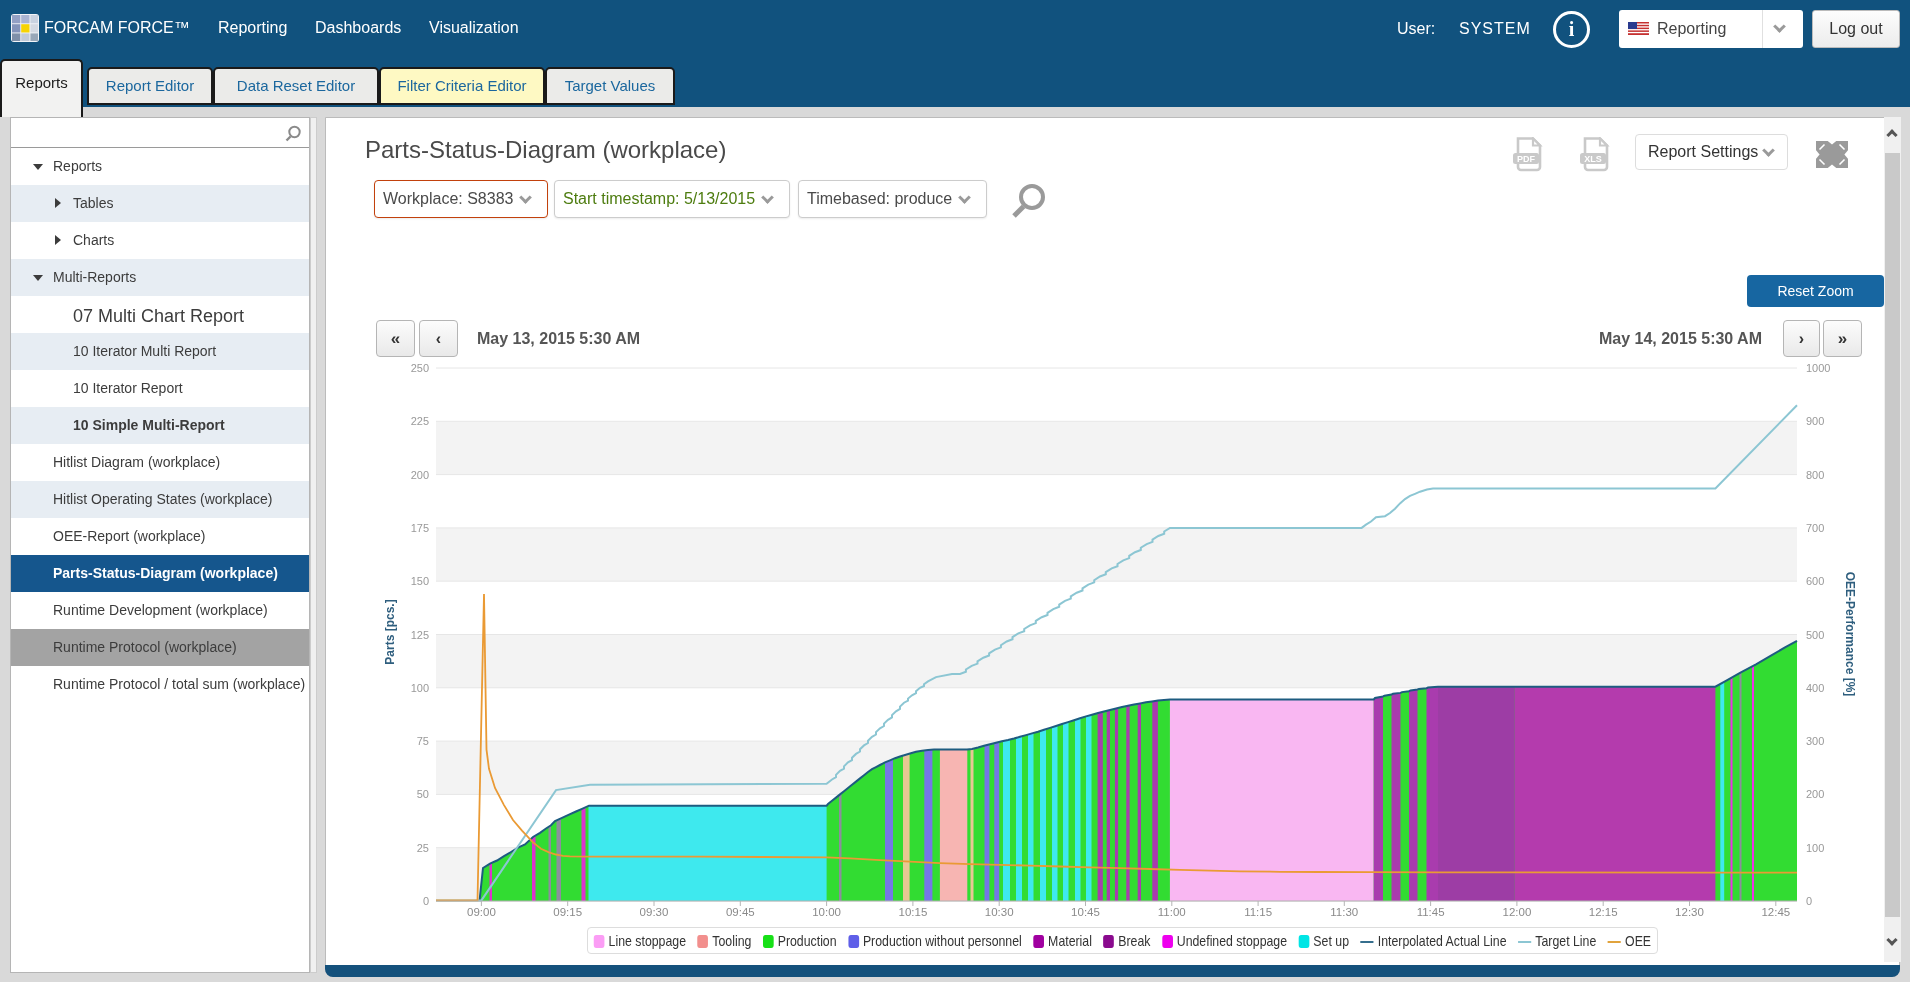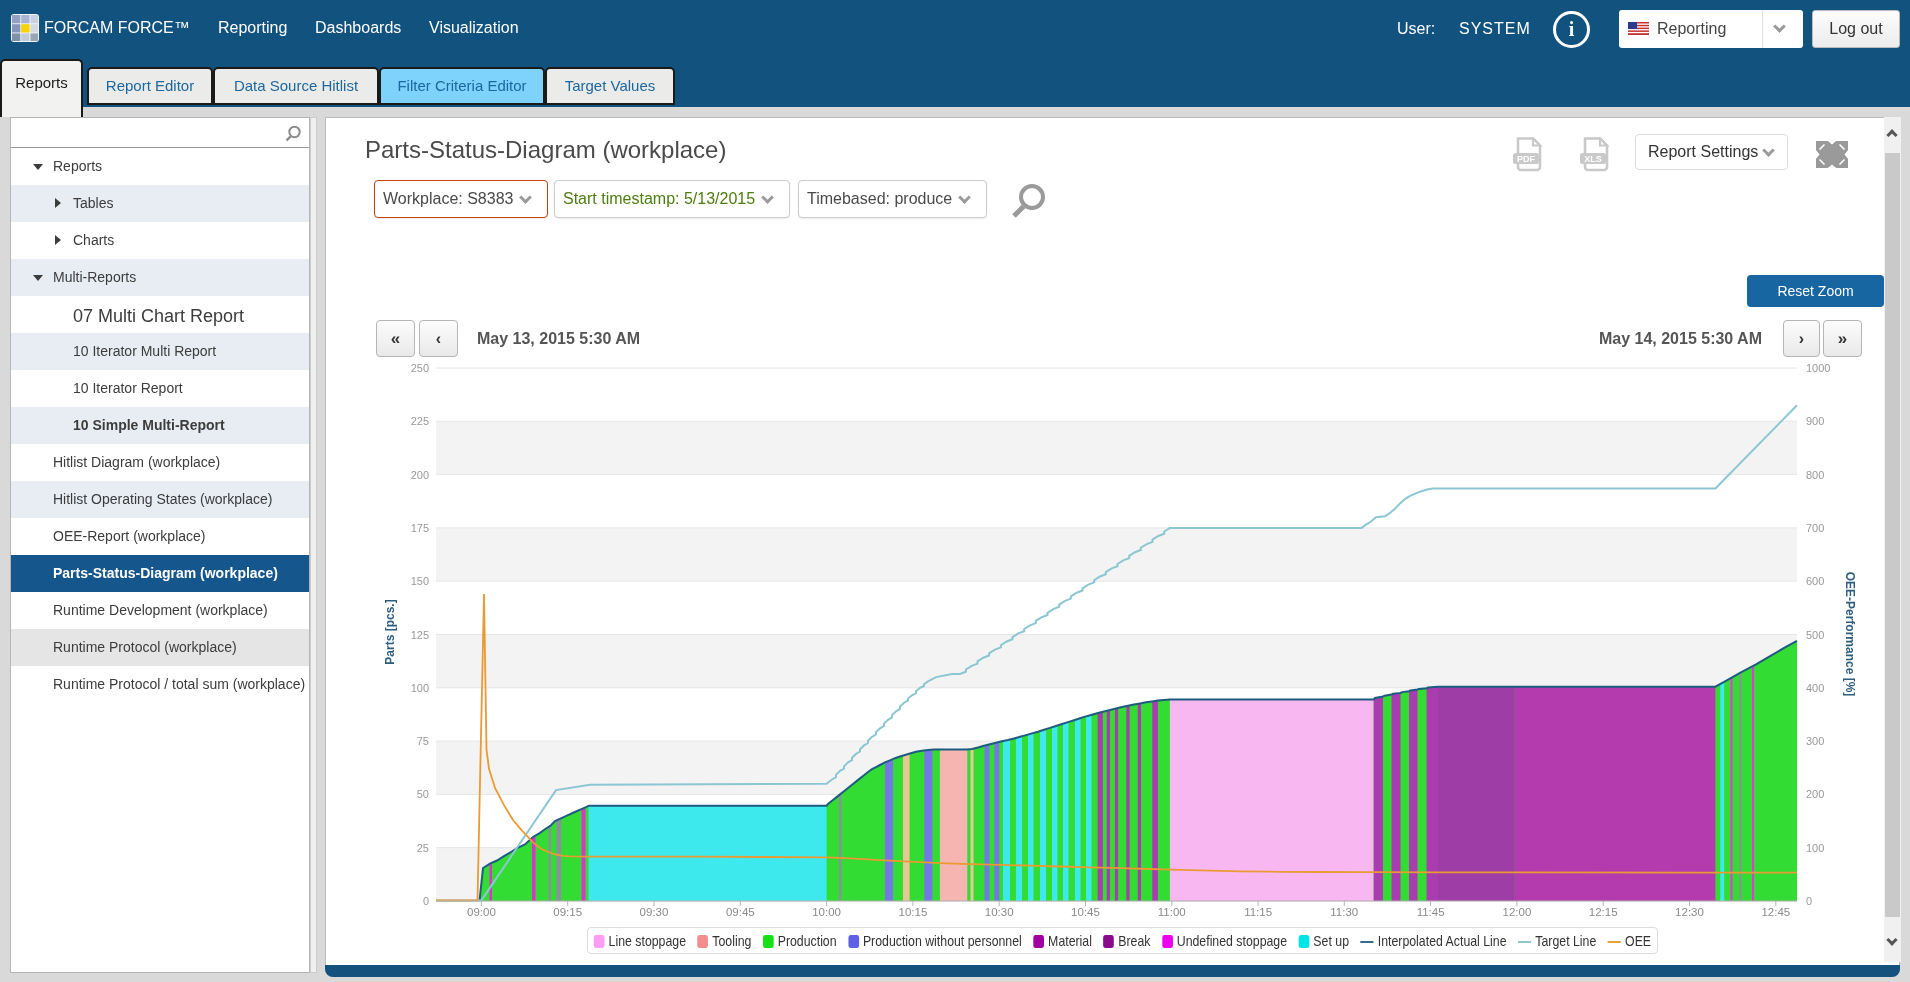--- a/index.html
+++ b/index.html
@@ -37,22 +37,22 @@
       <rect width="9" height="7" fill="#2a3b8f"></rect>
     </svg>
   <span class="abs" style="left:38px;top:10px;font-size:16px;color:#444">Reporting</span>
   <div class="abs" style="left:143px;top:0;width:1px;height:38px;background:#e0e0e0"></div>
   <span class="chev abs" style="left:156px;top:12px"></span>
 </div>
 <div class="abs" style="left:1812px;top:10px;width:88px;height:38px;background:linear-gradient(#fdfdfd,#ececec);border:1px solid #bbb;border-radius:3px;text-align:center;font-size:16px;color:#333;line-height:36px">Log out</div>
 
 <div class="abs" style="left:0;top:59px;width:83px;height:58px;background:#f2f2f1;border:2px solid #1a1a1a;border-bottom:none;border-radius:5px 5px 0 0;text-align:center;font-size:15px;color:#1c1c1c;line-height:44px">Reports</div>
 <div class="abs" style="left:87px;top:67px;width:126px;height:38px;background:#ebebe9;border:2px solid #1a1a1a;border-radius:5px 5px 0 0;text-align:center;font-size:15px;color:#1b679e;line-height:34px">Report Editor</div>
-<div class="abs" style="left:213px;top:67px;width:166px;height:38px;background:#ebebe9;border:2px solid #1a1a1a;border-radius:5px 5px 0 0;text-align:center;font-size:15px;color:#1b679e;line-height:34px">Data Source Hitlist</div>
-<div class="abs" style="left:379px;top:67px;width:166px;height:38px;background:#7dd3fc;border:2px solid #1a1a1a;border-radius:5px 5px 0 0;text-align:center;font-size:15px;color:#1b679e;line-height:34px">Filter Criteria Editor</div>
+<div class="abs" style="left:213px;top:67px;width:166px;height:38px;background:#ebebe9;border:2px solid #1a1a1a;border-radius:5px 5px 0 0;text-align:center;font-size:15px;color:#1b679e;line-height:34px">Data Reset Editor</div>
+<div class="abs" style="left:379px;top:67px;width:166px;height:38px;background:#fef9c3;border:2px solid #1a1a1a;border-radius:5px 5px 0 0;text-align:center;font-size:15px;color:#1b679e;line-height:34px">Filter Criteria Editor</div>
 <div class="abs" style="left:545px;top:67px;width:130px;height:38px;background:#ebebe9;border:2px solid #1a1a1a;border-radius:5px 5px 0 0;text-align:center;font-size:15px;color:#1b679e;line-height:34px">Target Values</div>
 
 <div class="abs" style="left:10px;top:117px;width:300px;height:856px;background:#fff;border:1px solid #b5b5b5">
   <div class="abs" style="left:0;top:0;width:298px;height:30px;border-bottom:1px solid #9a9a9a">
     <svg class="abs" style="left:272px;top:6px" width="20" height="20" viewBox="0 0 20 20">
         <circle cx="11.5" cy="8" r="5.2" fill="none" stroke="#8a8a8a" stroke-width="2"></circle>
         <line x1="7.5" y1="12.5" x2="3.5" y2="16.5" stroke="#8a8a8a" stroke-width="2.4"></line>
       </svg>
   </div>
   <div class="abs" style="left:0;top:30px;width:298px;height:824px;overflow:hidden">
@@ -92,21 +92,21 @@
       </div>
       <div style="position:absolute;left:0;top:370px;width:300px;height:37px;background:#fff">
         <span style="position:absolute;left:42px;top:10px;font-size:14px;color:#3c3c3c;font-weight:normal;white-space:nowrap">OEE-Report (workplace)</span>
       </div>
       <div style="position:absolute;left:0;top:407px;width:300px;height:37px;background:#15568d">
         <span style="position:absolute;left:42px;top:10px;font-size:14px;color:#fff;font-weight:bold;white-space:nowrap">Parts-Status-Diagram (workplace)</span>
       </div>
       <div style="position:absolute;left:0;top:444px;width:300px;height:37px;background:#fff">
         <span style="position:absolute;left:42px;top:10px;font-size:14px;color:#3c3c3c;font-weight:normal;white-space:nowrap">Runtime Development (workplace)</span>
       </div>
-      <div style="position:absolute;left:0;top:481px;width:300px;height:37px;background:#e5e5e5">
+      <div style="position:absolute;left:0;top:481px;width:300px;height:37px;background:#a3a3a3">
         <span style="position:absolute;left:42px;top:10px;font-size:14px;color:#3c3c3c;font-weight:normal;white-space:nowrap">Runtime Protocol (workplace)</span>
       </div>
       <div style="position:absolute;left:0;top:518px;width:300px;height:37px;background:#fff">
         <span style="position:absolute;left:42px;top:10px;font-size:14px;color:#3c3c3c;font-weight:normal;white-space:nowrap">Runtime Protocol / total sum (workplace)</span>
       </div>
     </div>
 </div>
 <div class="abs" style="left:310px;top:117px;width:7px;height:856px;background:#f0f0f0;border:1px solid #ccc"></div>
 
 <div class="abs" style="left:325px;top:117px;width:1575px;height:860px;background:#fff;border:1px solid #bbb;border-radius:0 0 8px 8px"></div>

